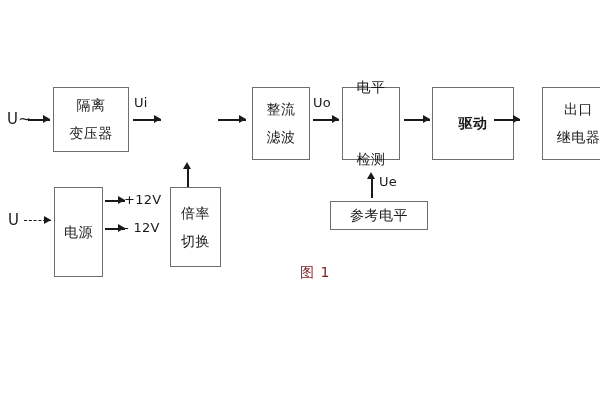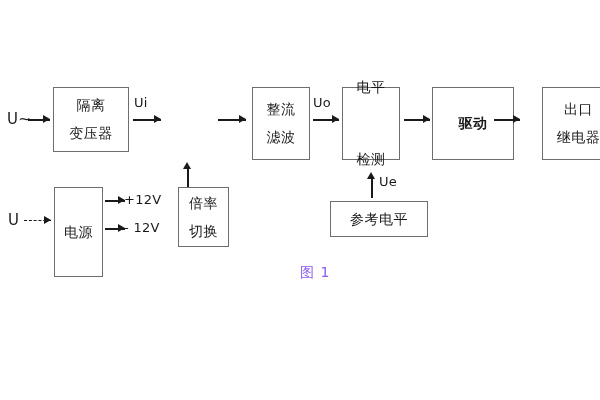--- a/index.html
+++ b/index.html
@@ -44,21 +44,21 @@
     color: #1a1a1a;
     font-size: 13px;
     white-space: nowrap;
     letter-spacing: 0.3px;
   }
   .lbl.big {
     font-size: 15px;
   }
   .caption {
     position: absolute;
-    color: #8b5cf6;
+    color: #7f1d1d;
     font-size: 14px;
     white-space: nowrap;
     letter-spacing: 1px;
   }
   
   .arrow-h {
     position: absolute;
     height: 9px;
   }
   .arrow-h .shaft {
@@ -189,36 +189,36 @@
     <span class="head"></span>
   </div>
   <div class="lbl" style="left:124px; top:192px;">+12V</div>
 
   <div class="arrow-h" style="left:105px; top:224px; width:20px;">
     <span class="shaft" style="width:20px;"></span>
     <span class="head"></span>
   </div>
   <div class="lbl" style="left:124px; top:220px;">- 12V</div>
 
-  <div class="box two" style="left:178px; top:187px; width:51px; height:60px;">
+  <div class="box two" style="left:170px; top:187px; width:51px; height:80px;">
     <span class="ln">倍率</span>
     <span class="ln">切换</span>
   </div>
 
   <div class="arrow-v" style="left:183px; top:162px; height:25px;">
     <span class="head"></span>
     <span class="shaft" style="height:21px;"></span>
   </div>
 
   <div class="arrow-v" style="left:367px; top:172px; height:26px;">
     <span class="head"></span>
     <span class="shaft" style="height:22px;"></span>
   </div>
 
   <div class="lbl" style="left:379px; top:174px;">Ue</div>
 
-  <div class="box" style="left:330px; top:201px; width:98px; height:36px;">
+  <div class="box" style="left:330px; top:201px; width:98px; height:29px;">
     <span class="ln">参考电平</span>
   </div>
 
   <div class="caption" style="left:300px; top:264px;">图 1</div>
 
 </div>
 
 </body></html>

